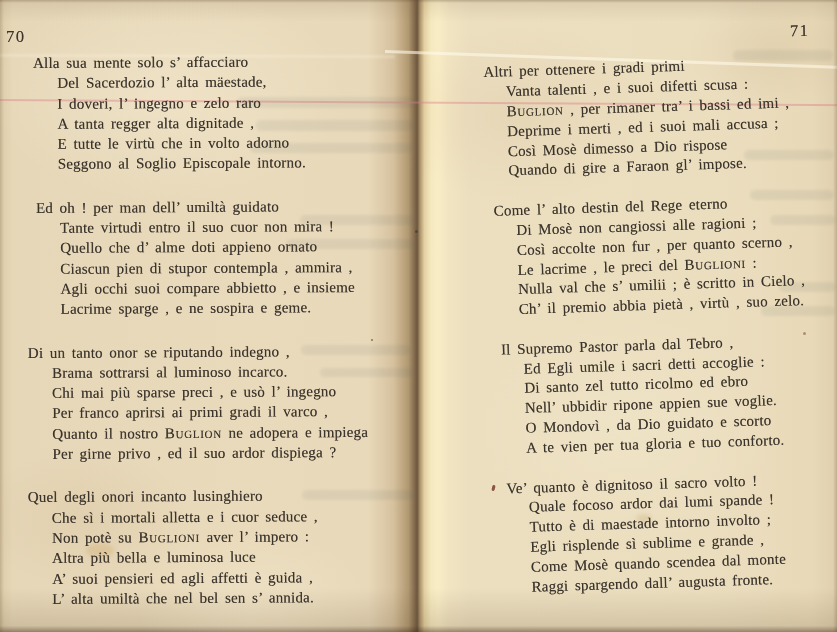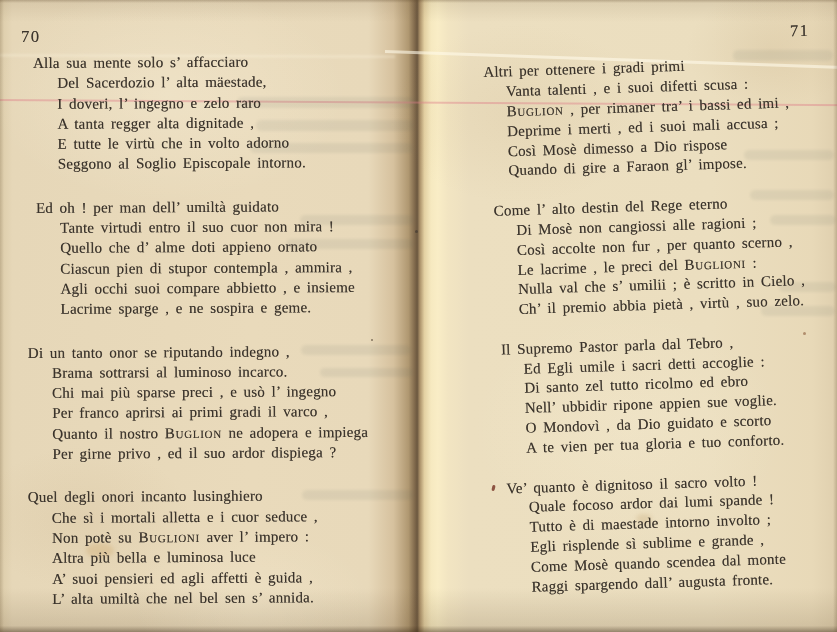--- a/index.html
+++ b/index.html
@@ -43,21 +43,21 @@
   .crease-pink{left:-5px;top:99px;width:850px;height:1.6px;
     background:rgba(222,125,135,.42);filter:blur(.4px);
     transform:rotate(.35deg);transform-origin:left center;}
 
   .smudge{position:absolute;background:#57635c;opacity:.09;filter:blur(1.4px);
     border-radius:5px;pointer-events:none;}
   .speck{position:absolute;border-radius:50%;pointer-events:none;}
 
   .pagenum{position:absolute;font-size:16.5px;color:#3a332b;letter-spacing:1.5px;
     text-shadow:.2px 0 .3px rgba(58,51,43,.5);}
-  .pagenum-left{left:21px;top:27px;}
+  .pagenum-left{left:6px;top:27px;}
   .pagenum-right{left:790px;top:21px;transform:rotate(-1.2deg);}
 
   .poem{position:absolute;color:#3a332b;font-size:15px;
     text-shadow:.2px 0 .35px rgba(58,51,43,.55);
     word-spacing:2.6px;letter-spacing:.2px;}
   .poem-left{left:33px;top:53px;transform:rotate(-.35deg);transform-origin:top left;}
   .poem-right{left:483px;top:63px;transform:rotate(-1.8deg);transform-origin:top left;}
 
   .stanza{margin:0 0 23px 0;}
   .poem-right .stanza{margin-bottom:19.5px;}

